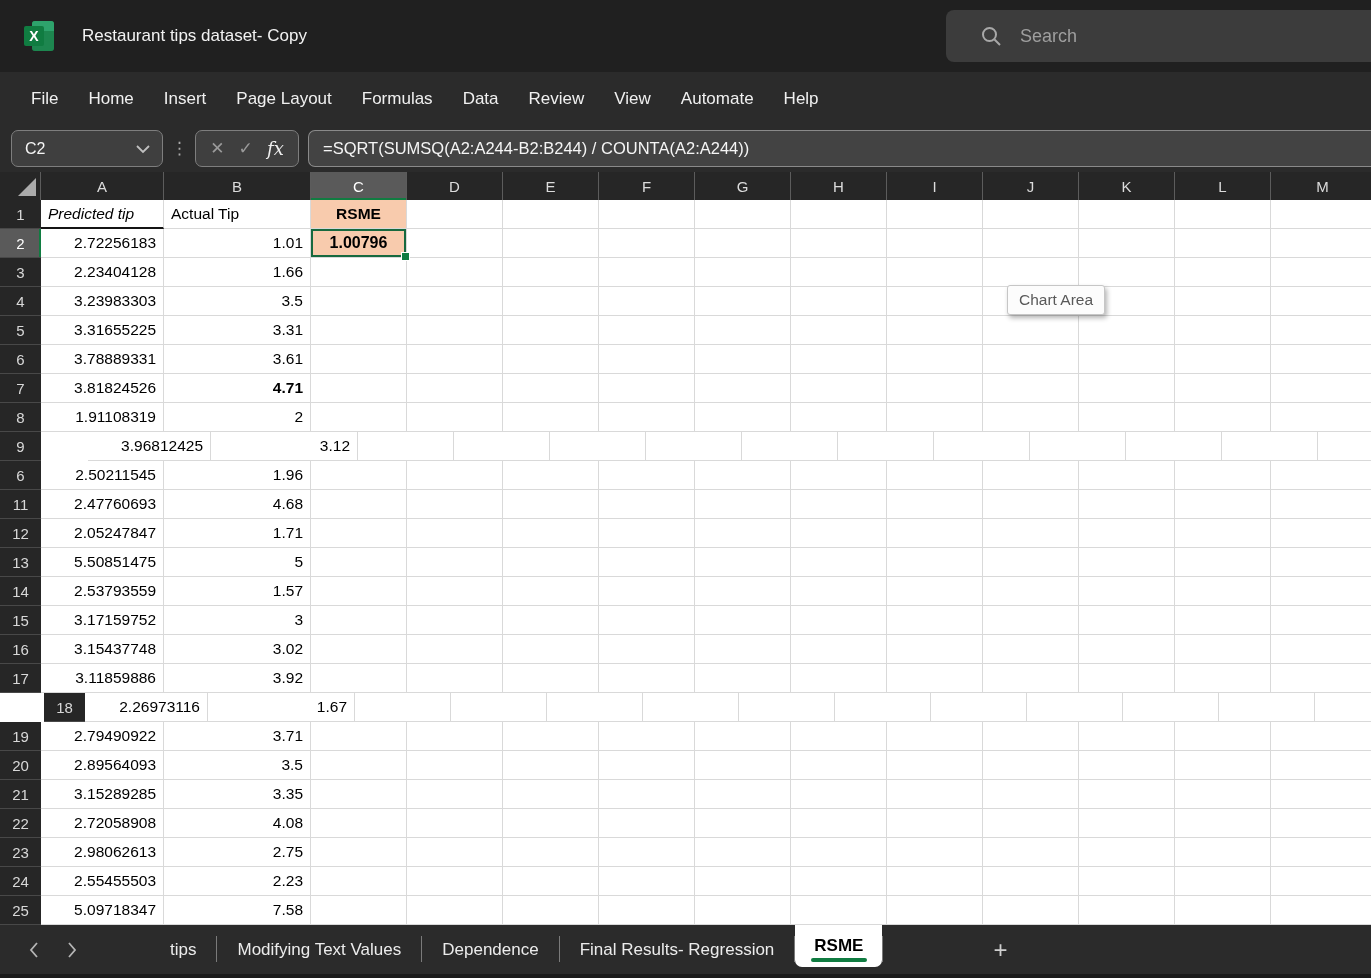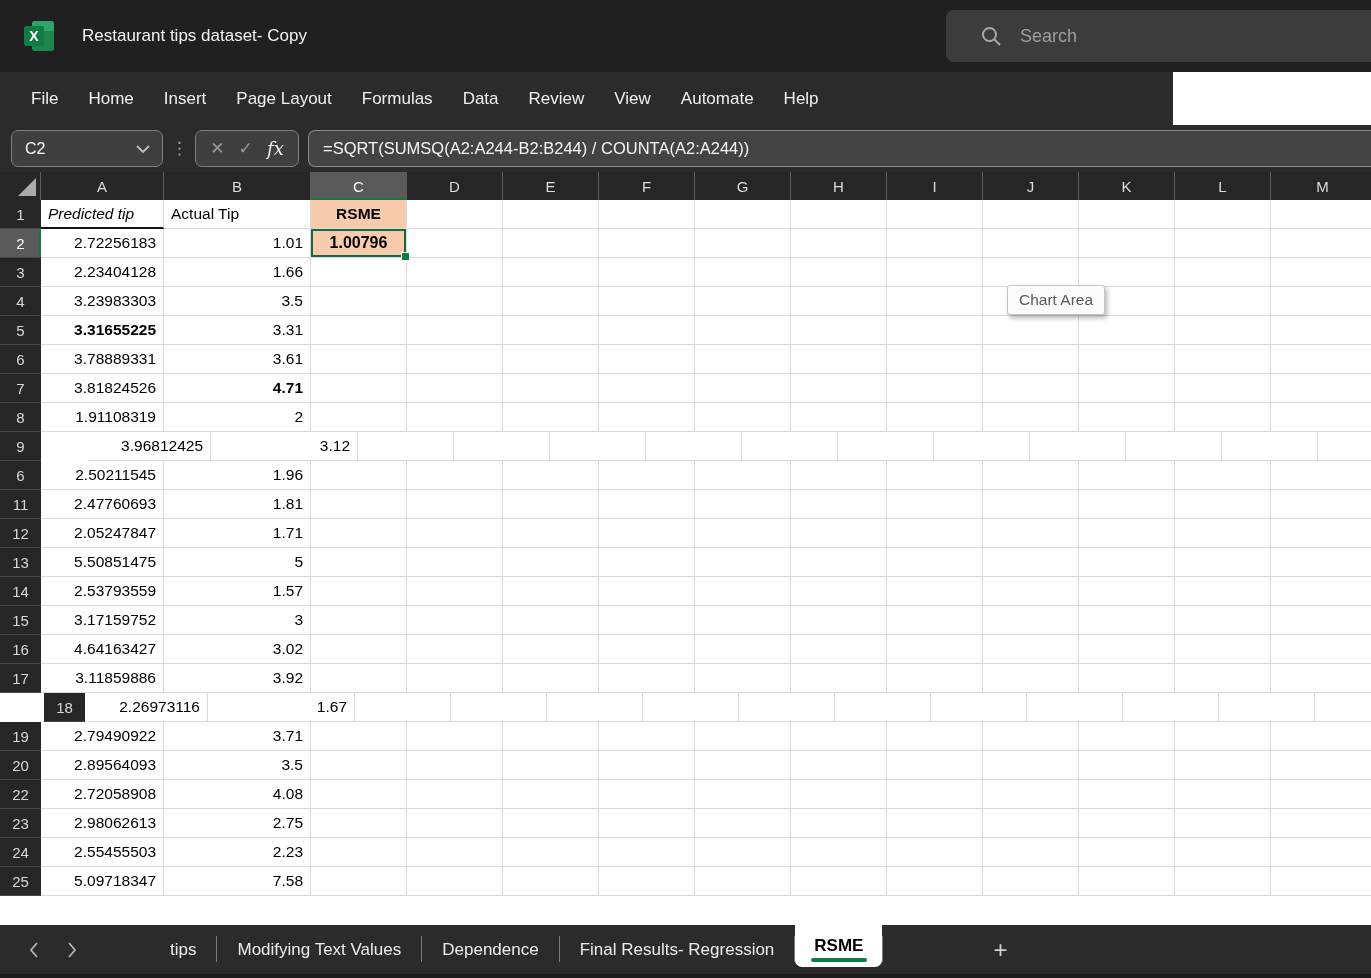--- a/index.html
+++ b/index.html
@@ -22,21 +22,21 @@
   .shield{width:20px;height:22px;}
   .chev-down{width:14px;height:9px;margin-left:2px;}
   .searchbox{position:absolute;right:0;top:10px;width:425px;height:52px;background:#3c3c3c;
              border-radius:8px 0 0 8px;display:flex;align-items:center;}
   .searchbox svg{margin-left:34px;flex:0 0 auto;}
   .searchbox input{background:transparent;border:none;outline:none;color:#cfcfcf;
                    font-size:18px;margin-left:16px;width:300px;font-family:"Liberation Sans",sans-serif;}
   .searchbox input::placeholder{color:#9e9e9e;}
 
   
-  .menubar{position:absolute;left:0;top:72px;width:1173px;height:53px;background:#2b2b2b;
+  .menubar{position:absolute;left:0;top:72px;width:1371px;height:53px;background:#2b2b2b;
            display:flex;align-items:center;padding-left:16px;}
   .menu-tab{color:#f0f0f0;font-size:17px;padding:0 15px;height:100%;display:flex;align-items:center;cursor:default;}
 
   
   .formulabar{position:absolute;left:0;top:125px;width:1371px;height:47px;background:#2b2b2b;
               display:flex;align-items:center;}
   .namebox{position:relative;width:152px;height:37px;margin-left:11px;background:#3f3f3f;
            border:1px solid #7e7e7e;border-radius:7px;display:flex;align-items:center;
            color:#f5f5f5;font-size:16px;padding-left:13px;flex:0 0 auto;}
   .namebox svg{position:absolute;right:12px;top:14px;}
@@ -222,21 +222,21 @@
         <div class="cell" style="width: 96px; flex: 0 0 96px;"></div>
         <div class="cell" style="width: 96px; flex: 0 0 96px;"></div>
         <div class="cell" style="width: 96px; flex: 0 0 96px;"></div>
         <div class="cell" style="width: 96px; flex: 0 0 96px;"></div>
         <div class="cell" style="width: 96px; flex: 0 0 96px;"></div>
         <div class="cell" style="width: 96px; flex: 0 0 96px;"></div>
         <div class="cell" style="width: 104px; flex: 0 0 104px;"></div>
       </div>
       <div class="grow">
         <div class="row-hdr" style="width: 41px; flex: 0 0 41px;">5</div>
-        <div class="cell num" style="width: 123px; flex: 0 0 123px; font-weight: bold;">3.31655225</div>
+        <div class="cell num" style="width: 123px; flex: 0 0 123px;">3.31655225</div>
         <div class="cell num" style="width: 147px; flex: 0 0 147px;">3.31</div>
         <div class="cell" style="width: 96px; flex: 0 0 96px;"></div>
         <div class="cell" style="width: 96px; flex: 0 0 96px;"></div>
         <div class="cell" style="width: 96px; flex: 0 0 96px;"></div>
         <div class="cell" style="width: 96px; flex: 0 0 96px;"></div>
         <div class="cell" style="width: 96px; flex: 0 0 96px;"></div>
         <div class="cell" style="width: 96px; flex: 0 0 96px;"></div>
         <div class="cell" style="width: 96px; flex: 0 0 96px;"></div>
         <div class="cell" style="width: 96px; flex: 0 0 96px;"></div>
         <div class="cell" style="width: 96px; flex: 0 0 96px;"></div>
@@ -319,21 +319,21 @@
         <div class="cell" style="width: 96px; flex: 0 0 96px;"></div>
         <div class="cell" style="width: 96px; flex: 0 0 96px;"></div>
         <div class="cell" style="width: 96px; flex: 0 0 96px;"></div>
         <div class="cell" style="width: 96px; flex: 0 0 96px;"></div>
         <div class="cell" style="width: 96px; flex: 0 0 96px;"></div>
         <div class="cell" style="width: 104px; flex: 0 0 104px;"></div>
       </div>
       <div class="grow">
         <div class="row-hdr" style="width: 41px; flex: 0 0 41px;">11</div>
         <div class="cell num" style="width: 123px; flex: 0 0 123px;">2.47760693</div>
-        <div class="cell num" style="width: 147px; flex: 0 0 147px;">1.81</div>
+        <div class="cell num" style="width: 147px; flex: 0 0 147px;">4.68</div>
         <div class="cell" style="width: 96px; flex: 0 0 96px;"></div>
         <div class="cell" style="width: 96px; flex: 0 0 96px;"></div>
         <div class="cell" style="width: 96px; flex: 0 0 96px;"></div>
         <div class="cell" style="width: 96px; flex: 0 0 96px;"></div>
         <div class="cell" style="width: 96px; flex: 0 0 96px;"></div>
         <div class="cell" style="width: 96px; flex: 0 0 96px;"></div>
         <div class="cell" style="width: 96px; flex: 0 0 96px;"></div>
         <div class="cell" style="width: 96px; flex: 0 0 96px;"></div>
         <div class="cell" style="width: 96px; flex: 0 0 96px;"></div>
         <div class="cell" style="width: 96px; flex: 0 0 96px;"></div>
@@ -398,21 +398,21 @@
         <div class="cell" style="width: 96px; flex: 0 0 96px;"></div>
         <div class="cell" style="width: 96px; flex: 0 0 96px;"></div>
         <div class="cell" style="width: 96px; flex: 0 0 96px;"></div>
         <div class="cell" style="width: 96px; flex: 0 0 96px;"></div>
         <div class="cell" style="width: 96px; flex: 0 0 96px;"></div>
         <div class="cell" style="width: 96px; flex: 0 0 96px;"></div>
         <div class="cell" style="width: 104px; flex: 0 0 104px;"></div>
       </div>
       <div class="grow">
         <div class="row-hdr" style="width: 41px; flex: 0 0 41px;">16</div>
-        <div class="cell num" style="width: 123px; flex: 0 0 123px;">4.64163427</div>
+        <div class="cell num" style="width: 123px; flex: 0 0 123px;">3.15437748</div>
         <div class="cell num" style="width: 147px; flex: 0 0 147px;">3.02</div>
         <div class="cell" style="width: 96px; flex: 0 0 96px;"></div>
         <div class="cell" style="width: 96px; flex: 0 0 96px;"></div>
         <div class="cell" style="width: 96px; flex: 0 0 96px;"></div>
         <div class="cell" style="width: 96px; flex: 0 0 96px;"></div>
         <div class="cell" style="width: 96px; flex: 0 0 96px;"></div>
         <div class="cell" style="width: 96px; flex: 0 0 96px;"></div>
         <div class="cell" style="width: 96px; flex: 0 0 96px;"></div>
         <div class="cell" style="width: 96px; flex: 0 0 96px;"></div>
         <div class="cell" style="width: 96px; flex: 0 0 96px;"></div>
@@ -464,20 +464,36 @@
         <div class="cell" style="width: 96px; flex: 0 0 96px;"></div>
         <div class="cell" style="width: 96px; flex: 0 0 96px;"></div>
         <div class="cell" style="width: 96px; flex: 0 0 96px;"></div>
         <div class="cell" style="width: 96px; flex: 0 0 96px;"></div>
         <div class="cell" style="width: 104px; flex: 0 0 104px;"></div>
       </div>
       <div class="grow">
         <div class="row-hdr" style="width: 41px; flex: 0 0 41px;">20</div>
         <div class="cell num" style="width: 123px; flex: 0 0 123px;">2.89564093</div>
         <div class="cell num" style="width: 147px; flex: 0 0 147px;">3.5</div>
+        <div class="cell" style="width: 96px; flex: 0 0 96px;"></div>
+        <div class="cell" style="width: 96px; flex: 0 0 96px;"></div>
+        <div class="cell" style="width: 96px; flex: 0 0 96px;"></div>
+        <div class="cell" style="width: 96px; flex: 0 0 96px;"></div>
+        <div class="cell" style="width: 96px; flex: 0 0 96px;"></div>
+        <div class="cell" style="width: 96px; flex: 0 0 96px;"></div>
+        <div class="cell" style="width: 96px; flex: 0 0 96px;"></div>
+        <div class="cell" style="width: 96px; flex: 0 0 96px;"></div>
+        <div class="cell" style="width: 96px; flex: 0 0 96px;"></div>
+        <div class="cell" style="width: 96px; flex: 0 0 96px;"></div>
+        <div class="cell" style="width: 104px; flex: 0 0 104px;"></div>
+      </div>
+      <div class="grow">
+        <div class="row-hdr" style="width: 41px; flex: 0 0 41px;">21</div>
+        <div class="cell num" style="width: 123px; flex: 0 0 123px;">3.15289285</div>
+        <div class="cell num" style="width: 147px; flex: 0 0 147px;">3.35</div>
         <div class="cell" style="width: 96px; flex: 0 0 96px;"></div>
         <div class="cell" style="width: 96px; flex: 0 0 96px;"></div>
         <div class="cell" style="width: 96px; flex: 0 0 96px;"></div>
         <div class="cell" style="width: 96px; flex: 0 0 96px;"></div>
         <div class="cell" style="width: 96px; flex: 0 0 96px;"></div>
         <div class="cell" style="width: 96px; flex: 0 0 96px;"></div>
         <div class="cell" style="width: 96px; flex: 0 0 96px;"></div>
         <div class="cell" style="width: 96px; flex: 0 0 96px;"></div>
         <div class="cell" style="width: 96px; flex: 0 0 96px;"></div>
         <div class="cell" style="width: 96px; flex: 0 0 96px;"></div>

